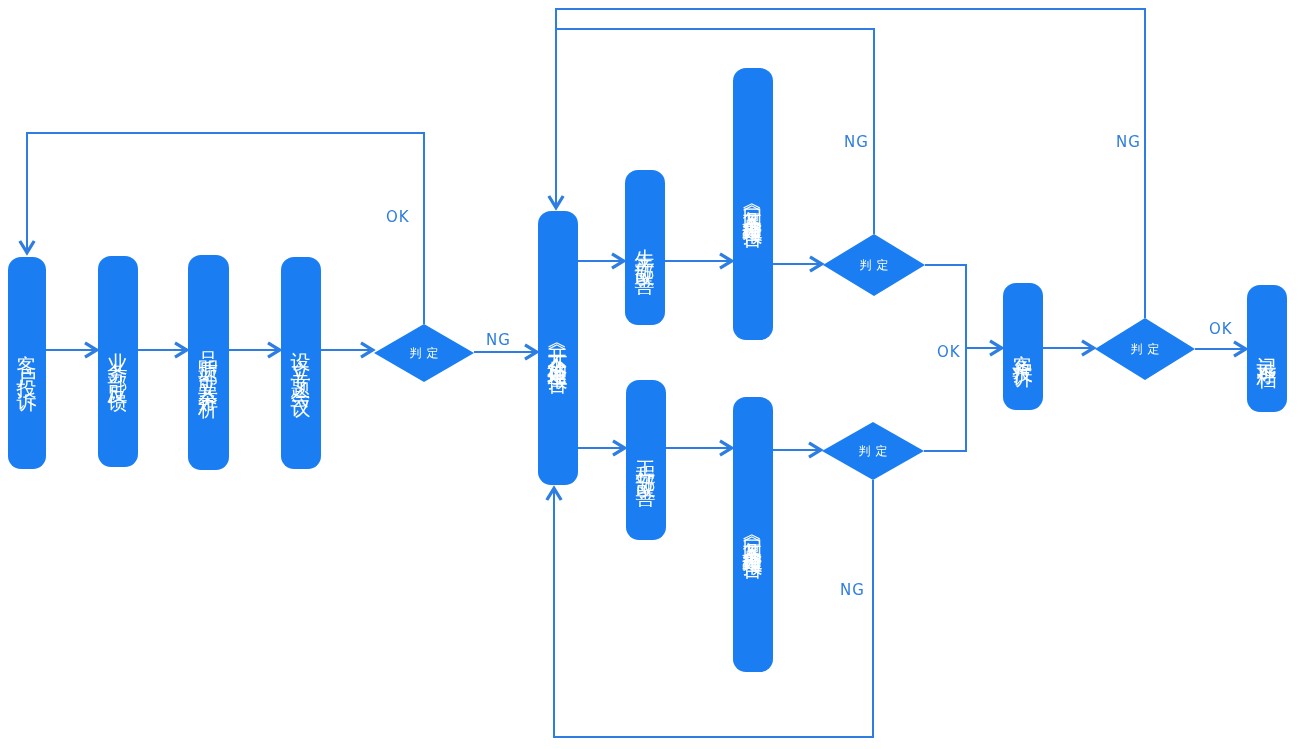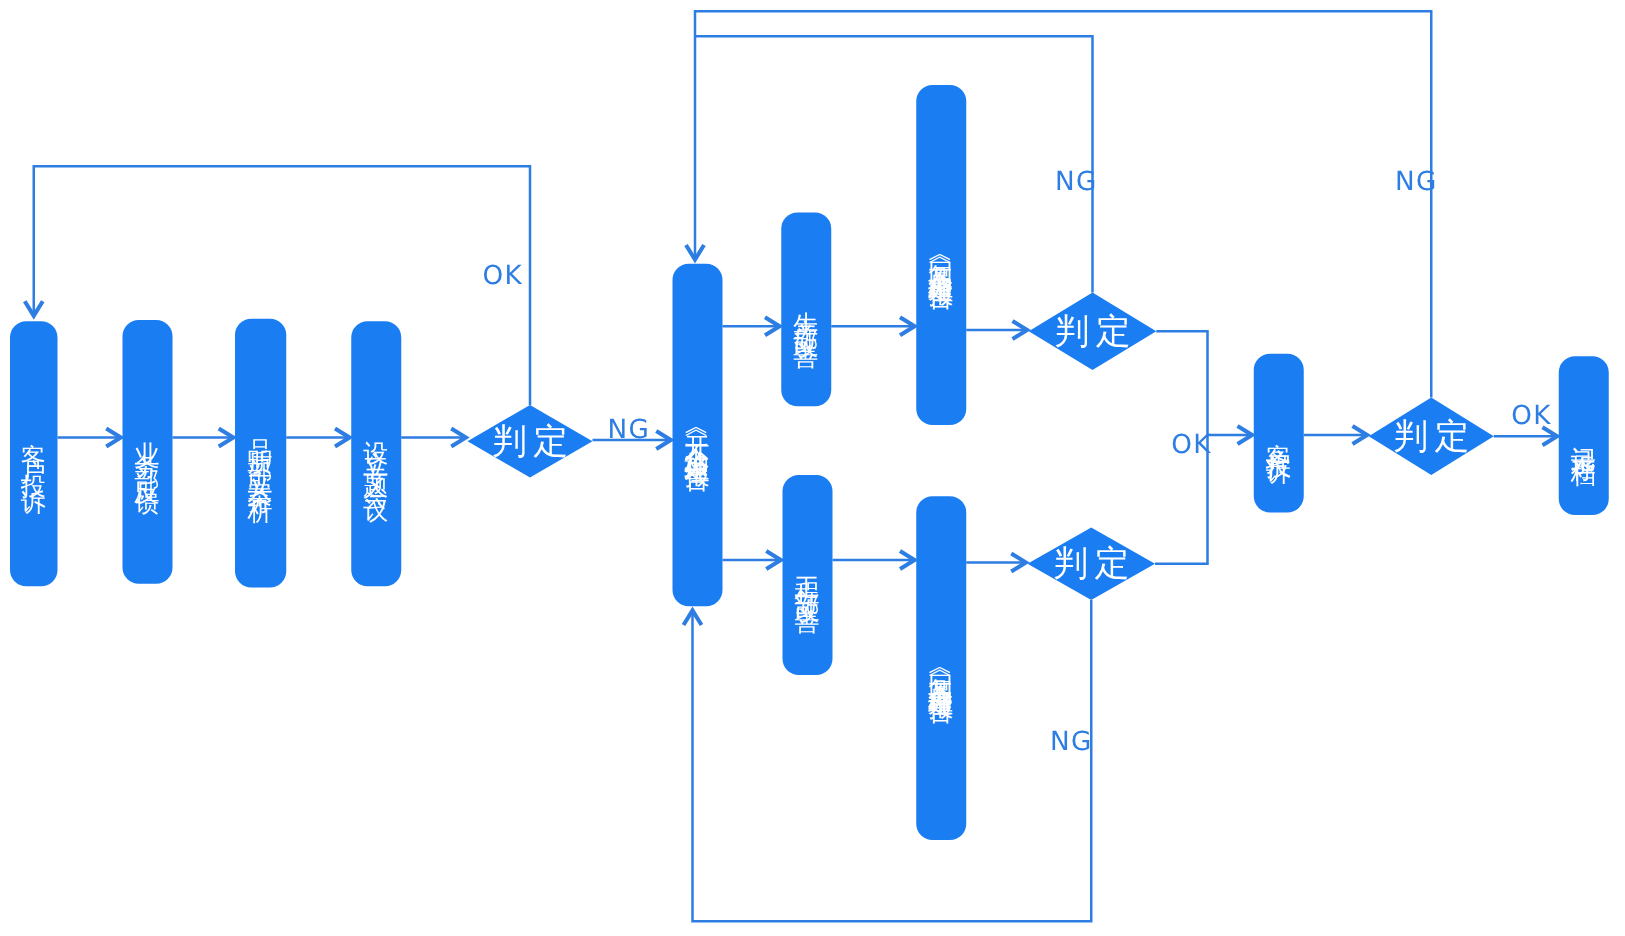--- a/index.html
+++ b/index.html
@@ -14,26 +14,26 @@
   }
   .layer{position:absolute;left:0;top:0;width:1300px;height:749px;}
   .node{
     position:absolute;background:var(--fill);border-radius:13px;
     display:flex;align-items:center;justify-content:center;
     color:var(--node-text);font-size:20px;font-weight:500;
   }
   .vtext{writing-mode:vertical-rl;text-orientation:mixed;line-height:1;}
   .dlabel{
     position:absolute;display:flex;align-items:center;justify-content:center;
-    color:var(--node-text);font-size:28px;font-weight:500;letter-spacing:5px;
+    color:var(--node-text);font-size:12px;font-weight:500;letter-spacing:5px;
     pointer-events:none;
   }
   .dlabel span{margin-left:5px;}
   .elabel{
-    position:absolute;color:var(--line);font-size:21px;font-weight:500;letter-spacing:1px;
+    position:absolute;color:var(--line);font-size:15px;font-weight:500;letter-spacing:1px;
   }
   svg polyline,svg line{fill:none;stroke:var(--line);stroke-width:2px;}
   svg polygon{fill:var(--fill);stroke:none;}
 </style>
 </head>
 <body>
 
 <div class="canvas">
 
   <svg class="layer" viewBox="0 0 1300 749">

